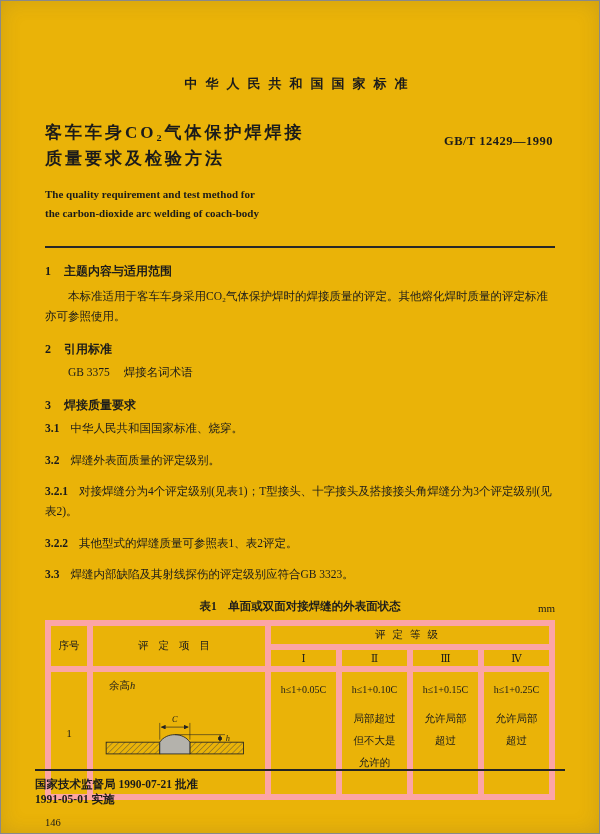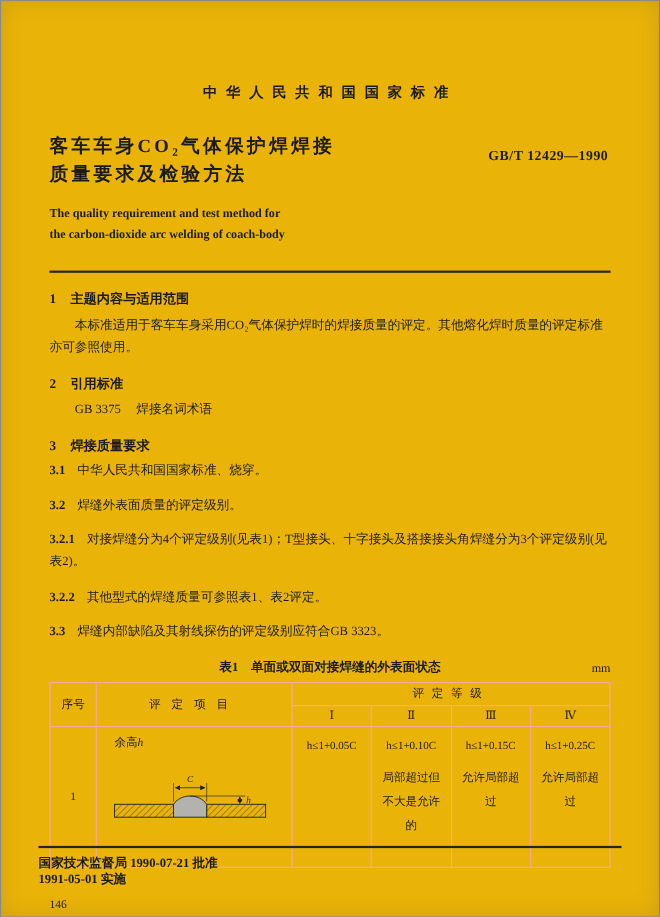--- a/index.html
+++ b/index.html
@@ -60,21 +60,21 @@
   .ref-code { margin-right: 14px; }
   .clause { margin-top: 4px; font-size: 11.5px; line-height: 20px; }
   .clause-num { font-weight: 700; margin-right: 11px; }
 
   .caption-row { position: relative; margin-top: 15px; text-align: center; font-size: 11.5px; }
   .caption-text { font-weight: 700; }
   .unit { position: absolute; right: 0; bottom: 0; font-size: 11px; font-weight: 400; }
 
   table.t1 { width: 100%; border-collapse: collapse; table-layout: fixed; margin-top: 6px; }
   .t1 th, .t1 td {
-    border: 1px solid #fca5a5;
+    border: 6px solid #fca5a5;
     text-align: center;
     font-size: 10.5px;
     font-weight: 400;
     padding: 2px;
   }
   .t1 thead tr.h1 th { height: 21px; }
   .t1 thead tr.h2 th { height: 19px; }
   .th-item { letter-spacing: 10px; }
   .th-grade { letter-spacing: 7px; }
   .t1 tbody td { height: 128px; vertical-align: top; }

